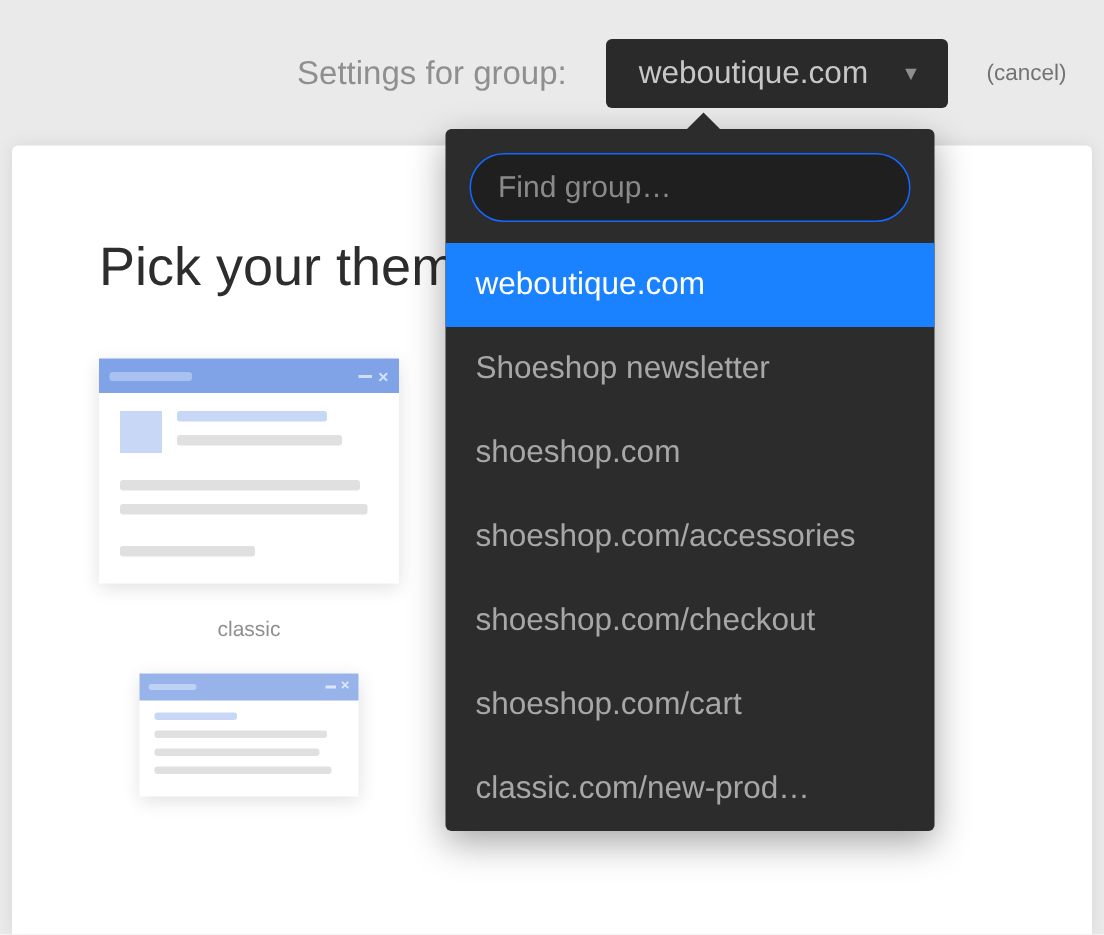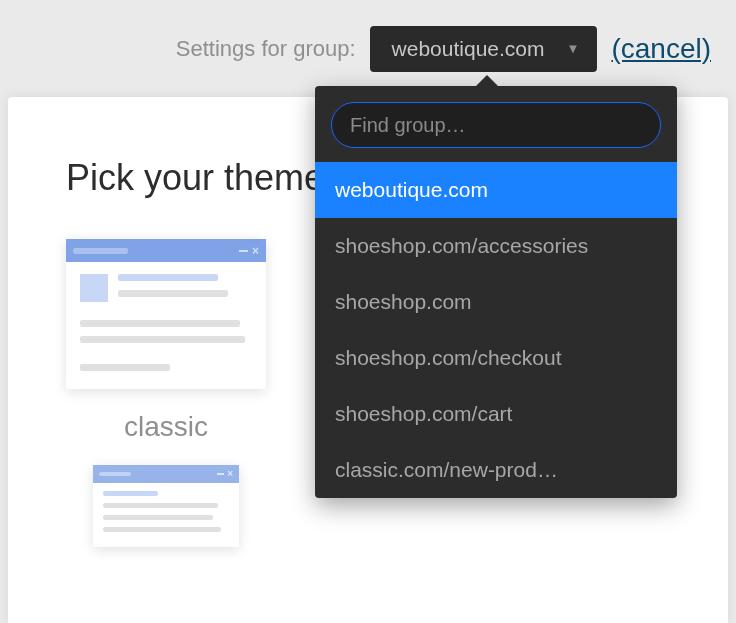--- a/index.html
+++ b/index.html
@@ -10,21 +10,21 @@
   height: 623px;
   overflow: hidden;
   position: relative;
 }
 .topbar {
   height: 97px;
   display: flex;
   align-items: center;
   justify-content: flex-end;
   padding-right: 25px;
-  gap: 14px;
+  gap: 26px;
 }
 .settings-label {
   color: #8f8f8f;
   font-size: 22px;
   font-weight: 400;
 }
 .group-select {
   background: #2a2a2a;
   color: #c7c7c7;
   font-size: 21px;
@@ -35,23 +35,22 @@
   align-items: center;
   gap: 22px;
   cursor: pointer;
   position: relative;
 }
 .group-select .caret {
   color: #8f8f8f;
   font-size: 13px;
 }
 .cancel-link {
-  color: #0c4a6e;
-  font-size: 28px;
-  text-decoration: underline;
+  color: #737373;
+  font-size: 15px;
   cursor: pointer;
 }
 .content-card {
   position: absolute;
   top: 97px;
   left: 8px;
   right: 8px;
   bottom: 0;
   background: #fff;
   border-radius: 4px 4px 0 0;
@@ -90,41 +89,41 @@
 }
 .thumb-header .tbar { width: 55px; height: 6px; background: #a9c1ef; border-radius: 2px; }
 .thumb-header .ctrls { display:flex; gap:4px; align-items:center; }
 .thumb-header .ctrls .m { width:9px; height:2px; background:#cfe0fb; }
 .thumb-header .ctrls .x { color:#cfe0fb; font-size:12px; line-height:1; font-weight:bold; }
 .thumb-body { padding: 12px 14px; }
 .thumb-body .sq { width:28px; height:28px; background:#c8d7f5; float:left; margin-right:10px; }
 .thumb-body .line { height:7px; background:#e0e0e0; border-radius:2px; margin-bottom:9px; }
 .thumb-body .blueline { background:#c8d7f5; }
 .thumb-body .clear { clear:both; height:14px; }
-.theme-label { color:#8f8f8f; font-size:28px; }
+.theme-label { color:#8f8f8f; font-size:14px; }
 .theme-thumb2 {
   width: 146px;
   background:#fff;
   box-shadow: 0 3px 12px rgba(0,0,0,0.12);
 }
 .thumb2-header { height:18px; background:#97b3ea; display:flex; align-items:center; justify-content:space-between; padding:0 6px;}
 .thumb2-header .tbar { width:32px; height:4px; background:#bed2f5; border-radius:2px; }
 .thumb2-header .ctrls { display:flex; gap:3px; align-items:center; }
 .thumb2-header .ctrls .m { width:7px; height:2px; background:#d9e6fc; }
 .thumb2-header .ctrls .x { color:#d9e6fc; font-size:10px; line-height:1; font-weight:bold;}
 .thumb2-body { padding:8px 10px; }
 .thumb2-body .line { height:5px; background:#e0e0e0; border-radius:2px; margin-bottom:7px; }
 .thumb2-body .blueline { background:#c8d7f5; }
 
 
 .popover {
   position: absolute;
   top: 86px;
-  left: 315px;
-  width: 362px;
+  left: 297px;
+  width: 326px;
   background: #2c2c2c;
   border-radius: 4px;
   box-shadow: 0 8px 24px rgba(0,0,0,0.35);
   z-index: 50;
   padding-bottom: 0;
 }
 .popover::before {
   content: "";
   position: absolute;
   top: -11px;
@@ -217,19 +216,20 @@
     </div>
   </div>
 </div>
 
 <div class="popover">
   <div class="search-wrap">
     <input class="search-input" type="text" placeholder="Find group…" style="">
   </div>
   <div class="options">
     <div class="option selected">weboutique.com</div>
+    <div class="option">Shoeshop newsletter</div>
+    <div class="option">shoeshop.com</div>
     <div class="option">shoeshop.com/accessories</div>
-    <div class="option">shoeshop.com</div>
     <div class="option">shoeshop.com/checkout</div>
     <div class="option">shoeshop.com/cart</div>
     <div class="option">classic.com/new-prod…</div>
   </div>
 </div>
 
 </body></html>

